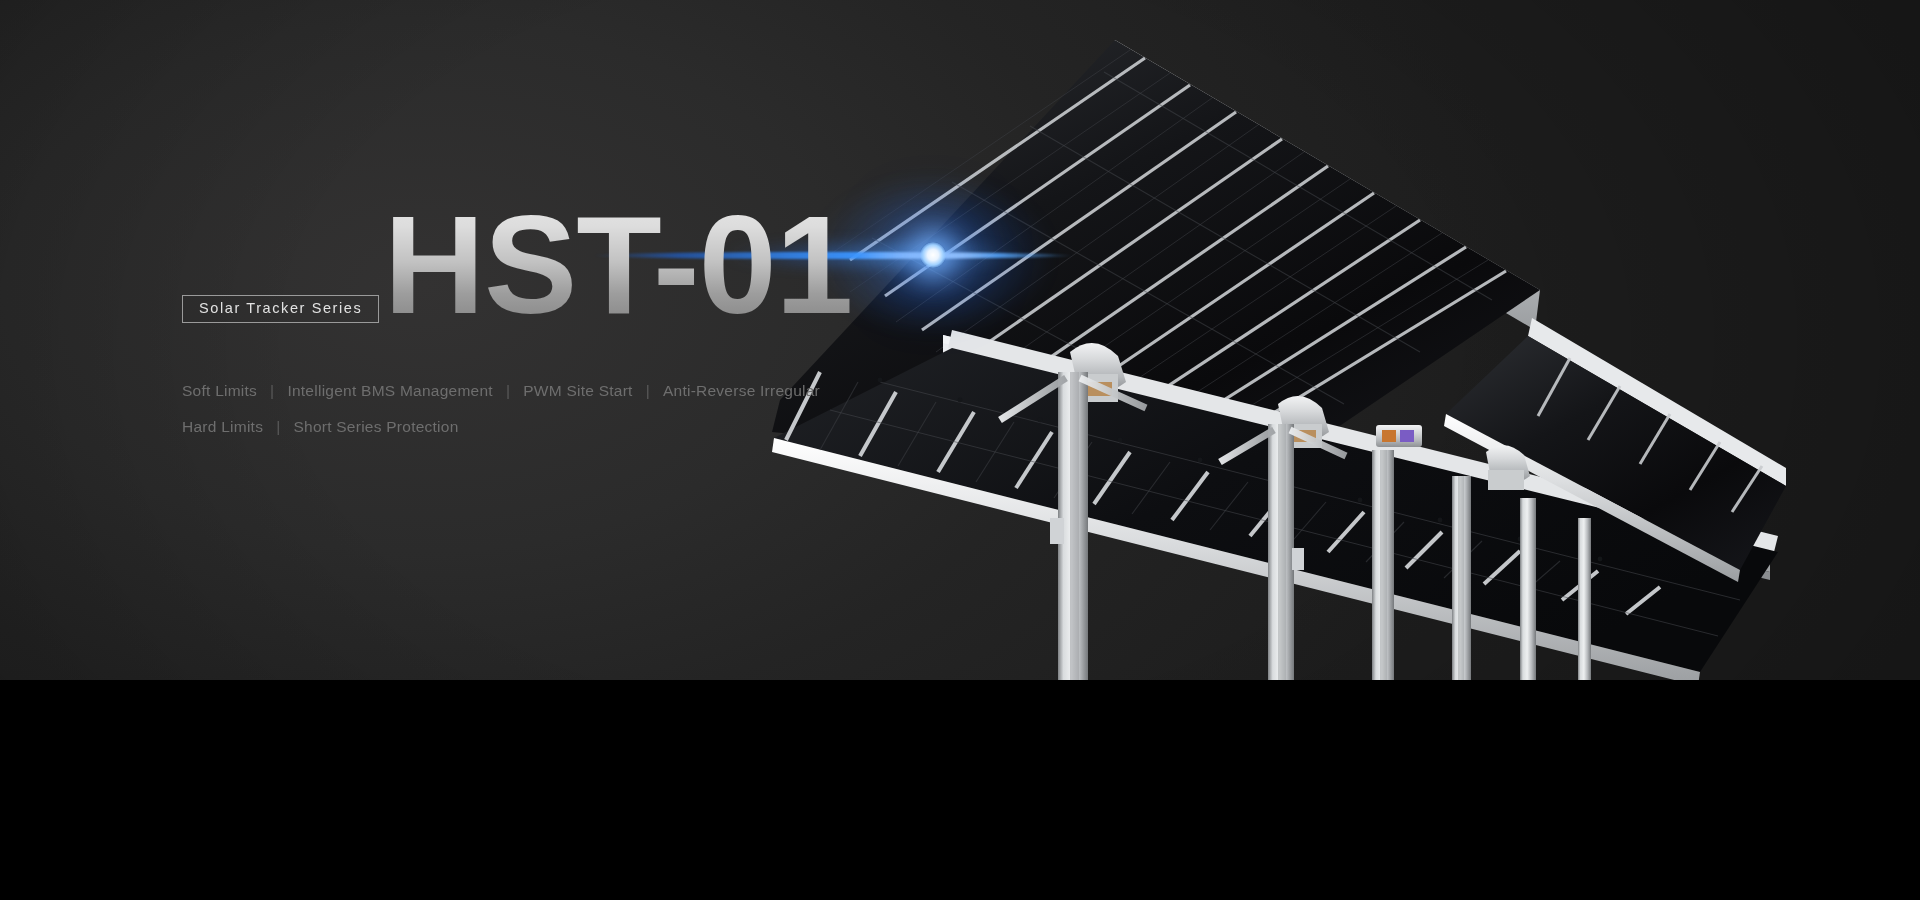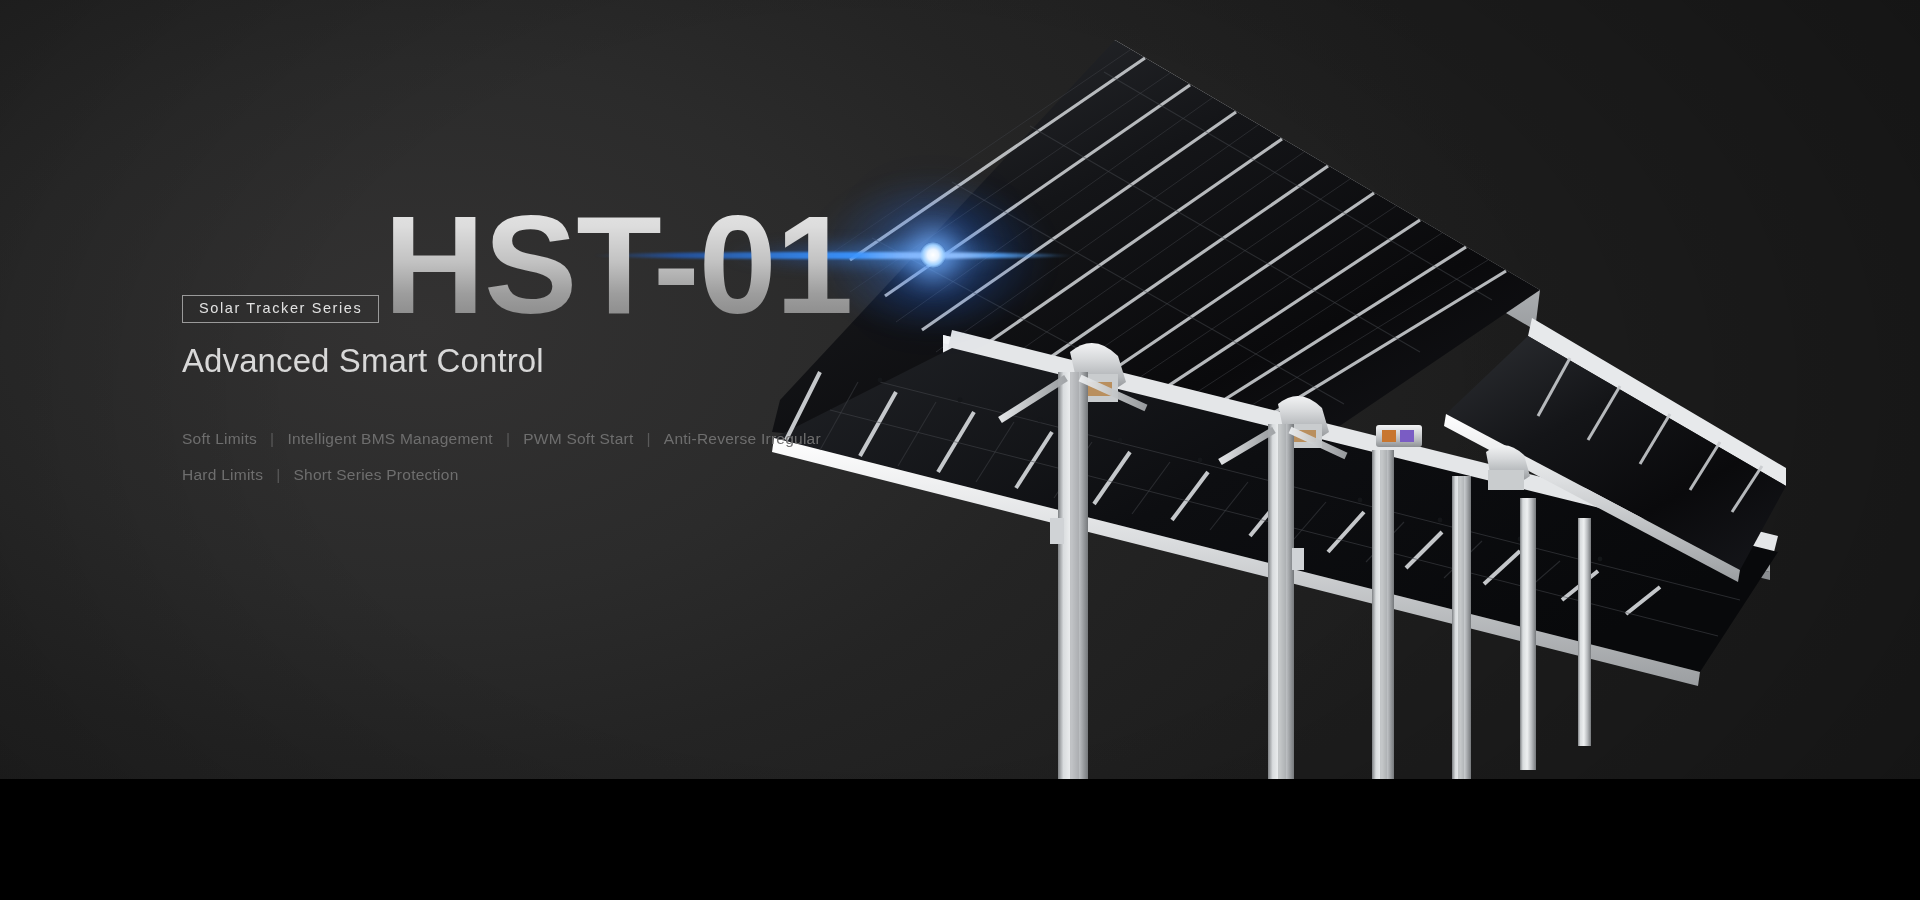--- a/index.html
+++ b/index.html
@@ -1,21 +1,21 @@
 <!DOCTYPE html>
 <html><head>
 <meta charset="utf-8">
 <style>
   * { margin:0; padding:0; box-sizing:border-box; }
   html,body { background:#000; }
 
   .stage {
     position: relative;
     width: 1920px;
-    height: 779px;
+    height: 680px;
     overflow: hidden;
     font-family: "Liberation Sans", sans-serif;
     background:
       radial-gradient(ellipse 1100px 700px at 22% 42%, #333232 0%, #2b2b2b 38%, #242424 62%, #1d1d1d 100%),
       linear-gradient(135deg, #343434 0%, #2c2c2c 30%, #262626 55%, #1c1c1c 100%);
   }
   
   .vignette{
     position:absolute; inset:0;
     background: radial-gradient(ellipse 1400px 900px at 45% 50%, rgba(0,0,0,0) 40%, rgba(0,0,0,0.35) 100%);
@@ -332,29 +332,28 @@
 
   <div class="vignette"></div>
 
   <div class="copy">
 
     <div class="badge">Solar Tracker Series</div>
 
     <div class="title">HST-01</div>
 
 
-    <div class="sub2">Advanced Smart Control</div>
 
     <div class="features">
       <div class="frow">
           <span class="fitem">Soft Limits</span>
           <span class="fsep">|</span>
           <span class="fitem">Intelligent BMS Management</span>
           <span class="fsep">|</span>
-          <span class="fitem">PWM Soft Start</span>
+          <span class="fitem">PWM Site Start</span>
           <span class="fsep">|</span>
           <span class="fitem">Anti-Reverse Irregular</span>
         </div>
       <div class="frow">
           <span class="fitem">Hard Limits</span>
           <span class="fsep">|</span>
           <span class="fitem">Short Series Protection</span>
         </div>
     </div>
 

